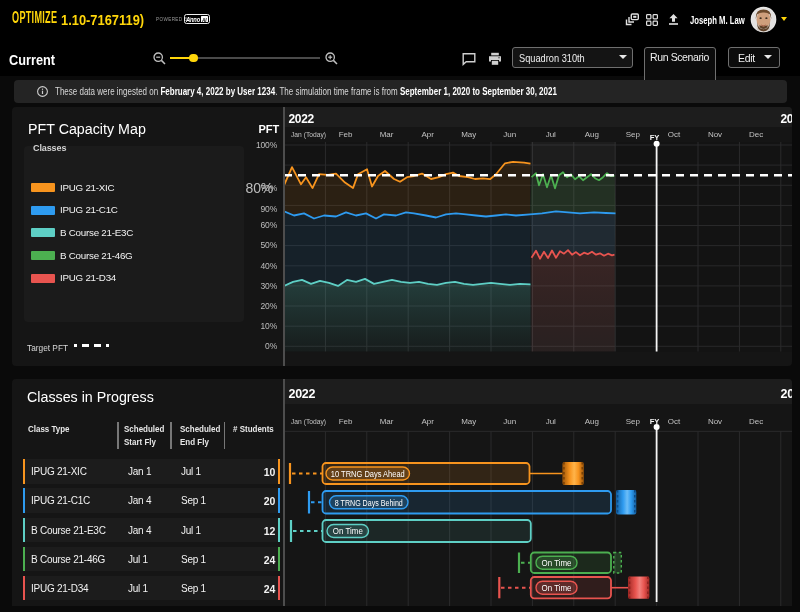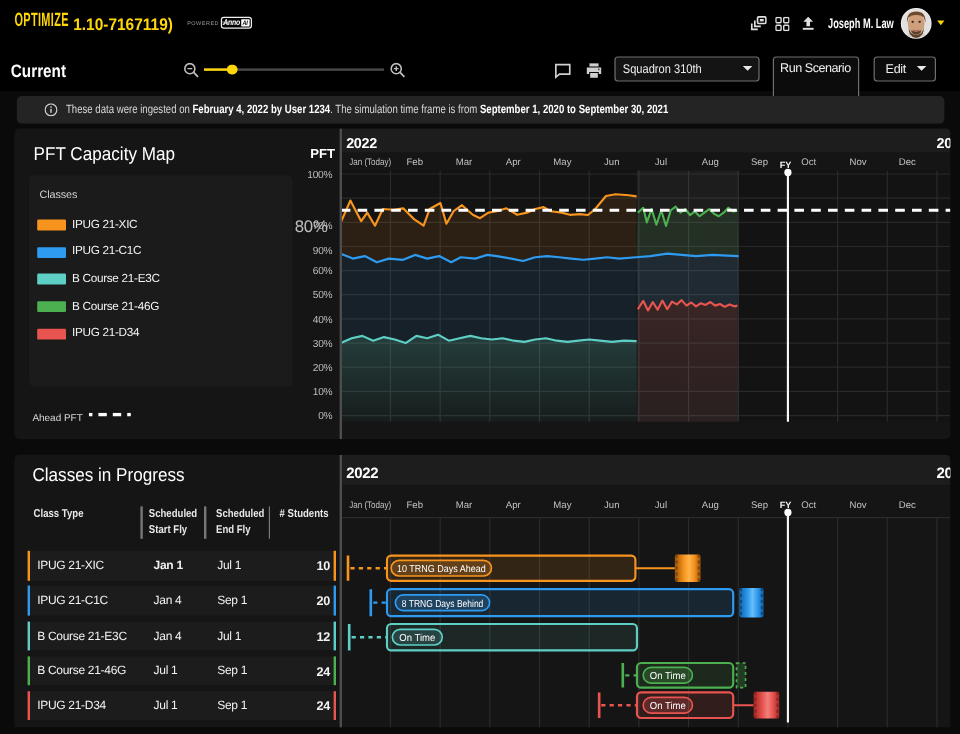--- a/index.html
+++ b/index.html
@@ -94,24 +94,24 @@
 <rect x="4.9" y="4.7" width="1.2" height="3.3" fill="#cfcfcf"></rect>
 <rect x="4.9" y="2.6" width="1.2" height="1.2" fill="#cfcfcf"></rect>
 </svg>
 <div class="abs" style="left:41.5px;top:6px;font-size:10px;color:#d8d8d8;transform:scaleX(0.80);transform-origin:left;white-space:nowrap;">These data were ingested on <b style="color:#fff;">February 4, 2022 by User 1234</b>. The simulation time frame is from <b style="color:#fff;">September 1, 2020 to September 30, 2021</b></div>
 </div>
 
 <div class="abs" style="left:12px;top:107px;width:780px;height:259px;background:#151515;border-radius:4px;overflow:hidden;">
   <div class="abs" style="left:16px;top:12.5px;font-size:15.5px;color:#fff;transform:scaleX(0.92);transform-origin:left;white-space:nowrap;">PFT Capacity Map</div>
   <div class="abs" style="left:246.5px;top:16px;font-size:11px;font-weight:bold;color:#fff;">PFT</div>
   <div class="abs" style="left:12px;top:39px;width:220px;height:176px;background:#1b1b1b;border-radius:4px;"></div>
-  <div class="abs" style="left:21px;top:50px;font-size:9px;font-weight:normal;color:#d4d4d4;letter-spacing:-0.1px;">Classes</div>
+  <div class="abs" style="left:21px;top:36px;font-size:9px;font-weight:bold;color:#d4d4d4;letter-spacing:-0.1px;">Classes</div>
   <div class="abs" style="left:0;top:-107px;width:271.5px;height:0;">
   </div>
-  <div class="abs" style="left:15px;top:236px;font-size:8.3px;color:#d8d8d8;">Ahead PFT</div>
+  <div class="abs" style="left:15px;top:236px;font-size:8.3px;color:#d8d8d8;">Target PFT</div>
   <div class="abs" style="left:0;top:0;width:271.5px;height:259px;">
     <div class="abs" style="left:0;top:0;width:271.5px;height:259px;"></div>
   </div>
 
   <div class="abs" style="left:0;top:-107px;width:265px;height:366px;">
   </div>
 
   <div class="abs" style="left:271.5px;top:0;width:508.5px;height:19.5px;background:#1d1d1d;"></div>
   <div class="abs" style="left:276.5px;top:4.5px;font-size:12px;font-weight:bold;color:#fff;letter-spacing:-0.3px;">2022</div>
   <div class="abs" style="left:768.5px;top:4.5px;font-size:12px;font-weight:bold;color:#fff;letter-spacing:-0.3px;">2023</div>
@@ -320,21 +320,21 @@
         <line x1="345.5" y1="172.5" x2="345.5" y2="194.8" stroke="#8c211e" stroke-width="1.6" stroke-dasharray="2.5 2.5"></line>
         <line x1="363.9" y1="172.5" x2="363.9" y2="194.8" stroke="#8c211e" stroke-width="1.6" stroke-dasharray="2.5 2.5"></line>
 <line x1="372.59999999999997" y1="23" x2="372.59999999999997" y2="198" stroke="#f5f5f5" stroke-width="1.8"></line>
 <circle cx="372.59999999999997" cy="23" r="3" fill="#ffffff"></circle>
 </svg>
     </div>
   <div class="abs" style="left:270.5px;top:0;width:2px;height:233px;background:#4d4d4d;"></div>
 </div>
 <div style="position:absolute;left:23px;top:459.3px;width:257px;height:24.6px;background:#1c1c1c;border-left:2.5px solid #f7941e;border-right:2.5px solid #f7941e;">
 <span style="position:absolute;left:6px;top:7px;font-size:10px;color:#f2f2f2;letter-spacing:-0.25px;">IPUG 21-XIC</span>
-<span style="position:absolute;left:103px;top:7px;font-size:10px;color:#f2f2f2;letter-spacing:-0.25px;font-weight:bold;">Jan 1</span>
+<span style="position:absolute;left:103px;top:7px;font-size:10px;color:#f2f2f2;letter-spacing:-0.25px;">Jan 1</span>
 <span style="position:absolute;left:156px;top:7px;font-size:10px;color:#f2f2f2;letter-spacing:-0.25px;">Jul 1</span>
 <span style="position:absolute;right:3px;top:7px;font-size:10.5px;font-weight:bold;color:#f2f2f2;letter-spacing:-0.25px;text-align:center;">10</span>
 </div>
 <div style="position:absolute;left:23px;top:488.4px;width:257px;height:24.6px;background:#1c1c1c;border-left:2.5px solid #2e9bf0;border-right:2.5px solid #2e9bf0;">
 <span style="position:absolute;left:6px;top:7px;font-size:10px;color:#f2f2f2;letter-spacing:-0.25px;">IPUG 21-C1C</span>
 <span style="position:absolute;left:103px;top:7px;font-size:10px;color:#f2f2f2;letter-spacing:-0.25px;">Jan 4</span>
 <span style="position:absolute;left:156px;top:7px;font-size:10px;color:#f2f2f2;letter-spacing:-0.25px;">Sep 1</span>
 <span style="position:absolute;right:3px;top:7px;font-size:10.5px;font-weight:bold;color:#f2f2f2;letter-spacing:-0.25px;">20</span>
 </div>
 <div style="position:absolute;left:23px;top:517.5px;width:257px;height:24.6px;background:#1c1c1c;border-left:2.5px solid #5ecfc5;border-right:2.5px solid #5ecfc5;">

